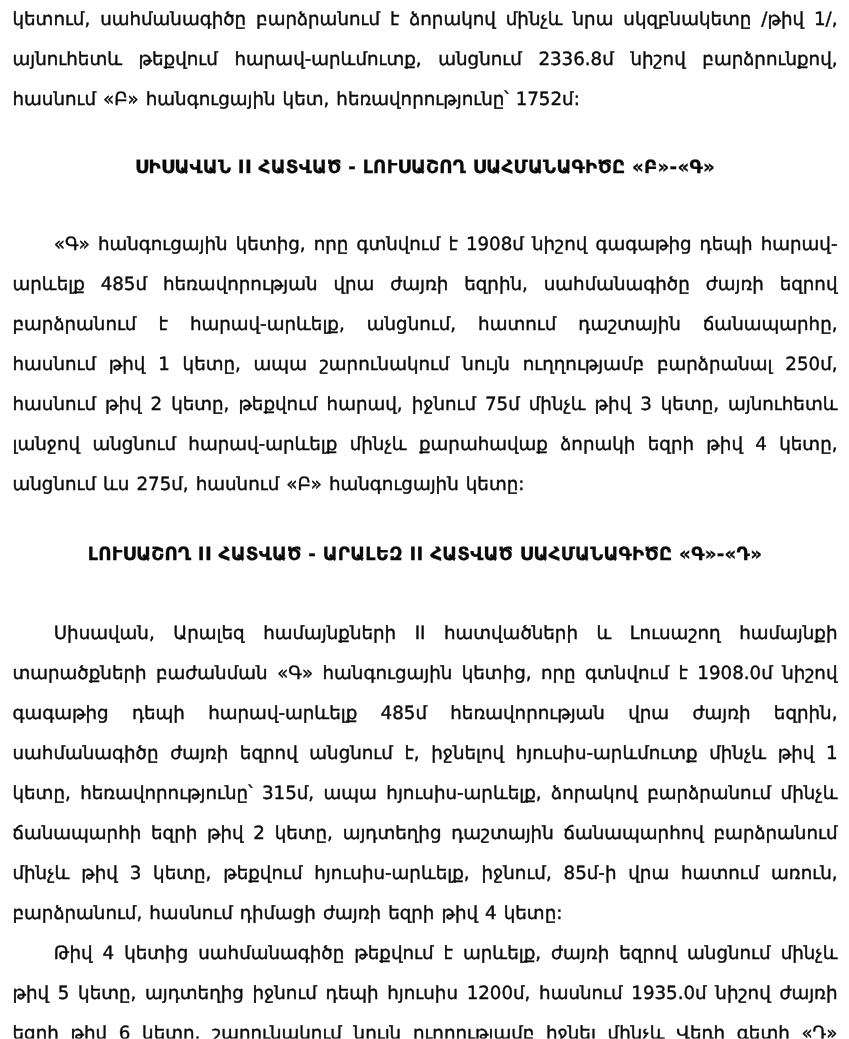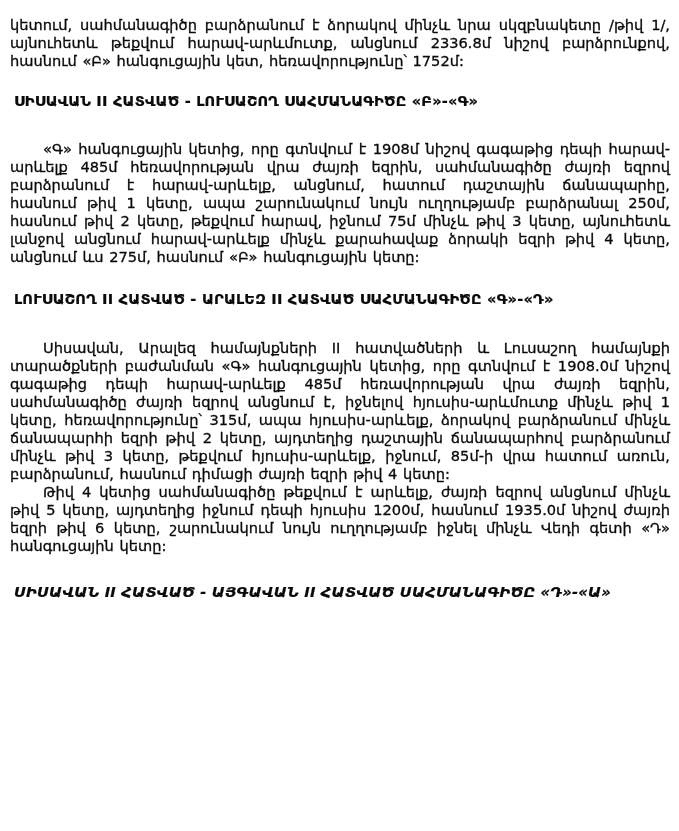--- a/index.html
+++ b/index.html
@@ -8,37 +8,38 @@
     background: #ffffff;
   }
   .page {
     position: relative;
     width: 679px;
     height: 831px;
     background: #ffffff;
     color: #0a0a0a;
     font-family: "DejaVu Sans", "Liberation Sans", sans-serif;
     font-size: 14.6px;
-    line-height: 18px;
+    line-height: 32px;
     box-sizing: border-box;
-    padding: 16px 9px 0 10px;
+    padding: 0 9px 0 10px;
     overflow: hidden;
     -webkit-text-stroke: 0.3px #0a0a0a;
   }
   .para {
     margin: 0;
     text-align: justify;
     text-indent: 33px;
     word-spacing: 1px;
   }
   .para.no-indent {
     text-indent: 0;
   }
   .heading {
-    margin: 4px;
+    margin: 16px;
+    text-align: center;
     font-weight: bold;
     font-size: 14.6px;
     letter-spacing: 0.2px;
     -webkit-text-stroke: 0.2px #0a0a0a;
   }
   .mt-h1 { margin-top: 22px; }
   .mt-p2 { margin-top: 30px; }
   .mt-h2 { margin-top: 24px; }
   .mt-p3 { margin-top: 31px; }
   .mt-h3 { margin-top: 28px; font-style: italic; }

